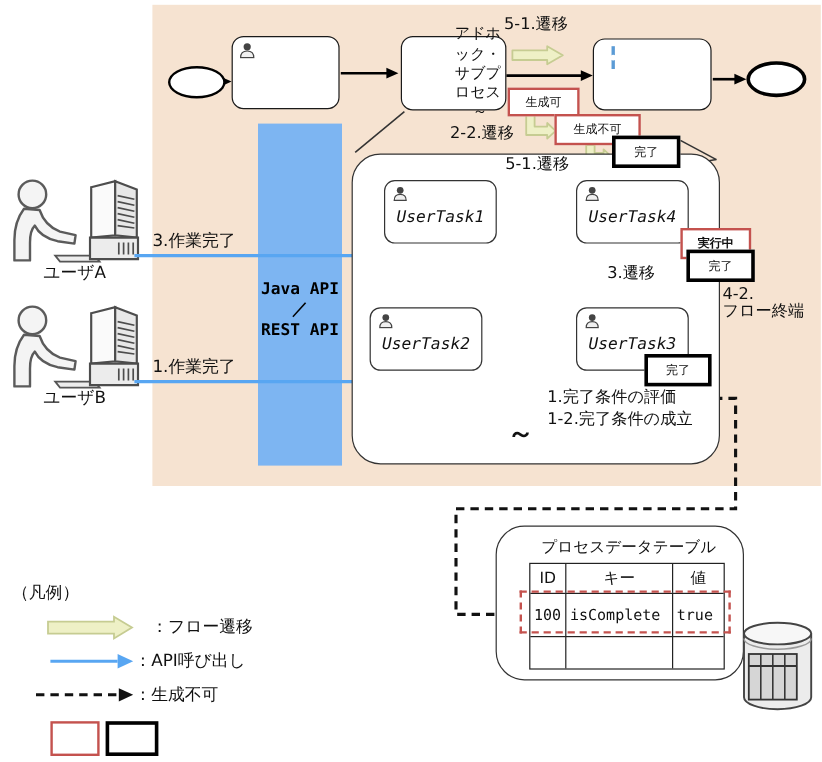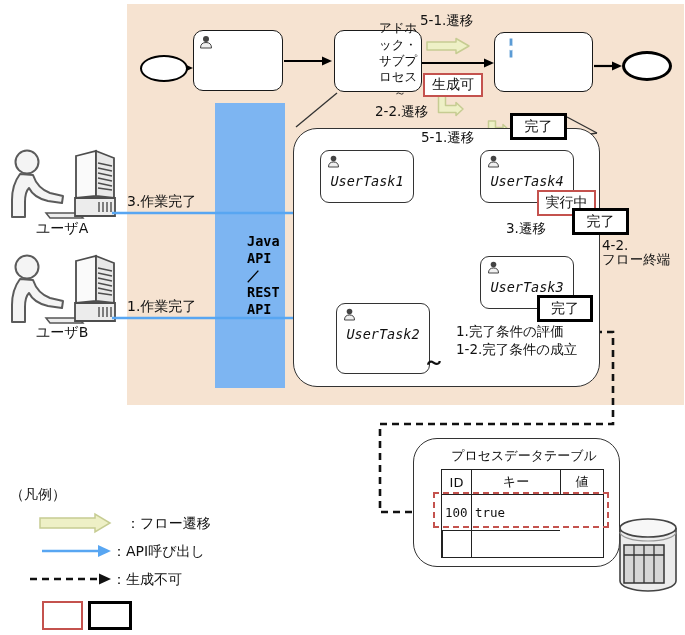--- a/index.html
+++ b/index.html
@@ -7,28 +7,28 @@
   #canvas{position:relative;width:685px;height:635px;background:#fff;overflow:hidden;
           font-family:"DejaVu Sans","Liberation Sans",sans-serif;color:#111;}
   .abs{position:absolute;}
   .bg{background:#f6e3d1;}
   .node{background:#fff;border:1.6px solid #1a1a1a;border-radius:10px;}
   .circle{background:#fff;border-radius:50%;}
   .task{background:#fff;border:1.4px solid #333;border-radius:9px;}
   .task .tlabel{position:absolute;left:0;right:0;top:22px;text-align:center;
      font-family:"DejaVu Sans Mono","Liberation Mono",monospace;font-size:13.5px;font-style:italic;}
   .state{display:flex;align-items:center;justify-content:center;background:#fff;
-     font-size:14px;font-weight:500;z-index:3;}
+     font-size:10px;font-weight:500;z-index:3;}
   .state.red{border:2.5px solid #c4524e;}
   .state.black{border:3.5px solid #000;}
   .lbl{font-size:13.5px;line-height:1.15;white-space:nowrap;z-index:3;}
   #api-bar{background:#7db5f2;z-index:0;}
-  #api-bar .bartext{position:absolute;left:0;right:0;top:130px;text-align:left;
+  #api-bar .bartext{position:absolute;left:0;right:0;top:130px;text-align:center;
      font-family:"DejaVu Sans Mono","Liberation Mono",monospace;
-     font-weight:bold;font-size:13.5px;color:#000;line-height:1.25;margin-left:32px;}
+     font-weight:bold;font-size:13.5px;color:#000;line-height:1.25;}
   #lines{position:absolute;left:0;top:0;z-index:1;pointer-events:none;}
   .z2{z-index:2;padding-left:44px;} .z4{z-index:4;}
   #container-box{background:#fff;border:1.6px solid #333;border-radius:24px;z-index:2;}
   
   #ptable{background:#fff;border:1.6px solid #333;border-radius:24px;z-index:2;}
   #ptable .title{position:absolute;left:27px;top:8px;width:166px;text-align:center;font-size:13px;}
   .grid{position:absolute;left:27px;top:30px;width:163px;height:89px;border:1.6px solid #222;
         display:grid;grid-template-columns:29px 89px 1fr;grid-template-rows:24px 36px 1fr;text-align:right;}
   .grid .c{border-left:1.3px solid #222;border-top:1.3px solid #222;display:flex;align-items:center;}
   .grid .c.first{border-left:none;} .grid .r0{border-top:none;}
@@ -180,39 +180,40 @@
   </div>
 
   <div class="abs task z2" style="left:480px;top:150px;width:94px;height:53px;">
     <svg width="13" height="13" style="position:absolute;left:6px;top:4px;">
       <circle cx="6.5" cy="3.6" r="2.8" fill="#444"></circle>
       <path d="M1.5,12 Q1.5,7 6.5,7 Q11.5,7 11.5,12 Z" fill="#f0f0f0" stroke="#444" stroke-width="1"></path>
     </svg>
     <div class="tlabel">UserTask4</div>
   </div>
 
-  <div class="abs task z2" style="left:336px;top:256px;width:94px;height:71px;margin-top:47px;">
+  <div class="abs task z2" style="left:308px;top:256px;width:94px;height:53px;">
     <svg width="13" height="13" style="position:absolute;left:6px;top:4px;">
       <circle cx="6.5" cy="3.6" r="2.8" fill="#444"></circle>
       <path d="M1.5,12 Q1.5,7 6.5,7 Q11.5,7 11.5,12 Z" fill="#f0f0f0" stroke="#444" stroke-width="1"></path>
     </svg>
     <div class="tlabel">UserTask2</div>
   </div>
 
   <div class="abs task z2" style="left:480px;top:256px;width:94px;height:53px;">
     <svg width="13" height="13" style="position:absolute;left:6px;top:4px;">
       <circle cx="6.5" cy="3.6" r="2.8" fill="#444"></circle>
       <path d="M1.5,12 Q1.5,7 6.5,7 Q11.5,7 11.5,12 Z" fill="#f0f0f0" stroke="#444" stroke-width="1"></path>
     </svg>
     <div class="tlabel">UserTask3</div>
   </div>
 
   <div class="abs state red" style="left:423px;top:73px;width:60px;height:24px;">生成可</div>
+  <div class="abs state red" style="left:462px;top:95px;width:72px;height:26px;">生成不可</div>
   <div class="abs state black" style="left:510px;top:113px;width:57px;height:27px;">完了</div>
-  <div class="abs state red" style="left:537px;top:190px;width:59px;height:26px;">実行中</div>
+  <div class="abs state red" style="left:567px;top:190px;width:59px;height:26px;font-weight:bold;">実行中</div>
   <div class="abs state black" style="left:572px;top:208px;width:57px;height:27px;">完了</div>
   <div class="abs state black" style="left:537px;top:295px;width:56px;height:27px;">完了</div>
 
   <div class="abs lbl" style="left:375px;top:104px;">2-2.遷移</div>
   <div class="abs lbl" style="left:421px;top:130px;">5-1.遷移</div>
   <div class="abs lbl" style="left:506px;top:221px;">3.遷移</div>
   <div class="abs lbl" style="left:602px;top:238px;">4-2.</div>
   <div class="abs lbl" style="left:602px;top:252px;">フロー終端</div>
   <div class="abs lbl" style="left:456px;top:324px;">1.完了条件の評価</div>
   <div class="abs lbl" style="left:456px;top:342px;">1-2.完了条件の成立</div>
@@ -223,20 +224,21 @@
   <div class="abs lbl" style="left:36px;top:324px;font-size:14px;">ユーザB</div>
   <div class="abs lbl" style="left:127px;top:298px;font-size:14px;">1.作業完了</div>
 
   <div id="ptable" class="abs" style="left:413px;top:438px;width:207px;height:129px;">
     <div class="title">プロセスデータテーブル</div>
     <div class="grid">
       <div class="c h first r0">ID</div>
       <div class="c h r0">キー</div>
       <div class="c h r0">値</div>
       <div class="c d first">100</div>
+      <div class="c d">isComplete</div>
       <div class="c d">true</div>
       <div class="c first"></div>
       <div class="c"></div>
       <div class="c"></div>
     </div>
   </div>
   <div id="row-highlight" class="abs" style="left:433px;top:492px;width:176px;height:36px;"></div>
 
   <svg class="abs z4" width="62" height="80" style="left:618px;top:515px;">
     <path d="M2,13 L2,66 A28,10 0 0 0 58,66 L58,13" fill="#ececec" stroke="#444" stroke-width="1.6"></path>

